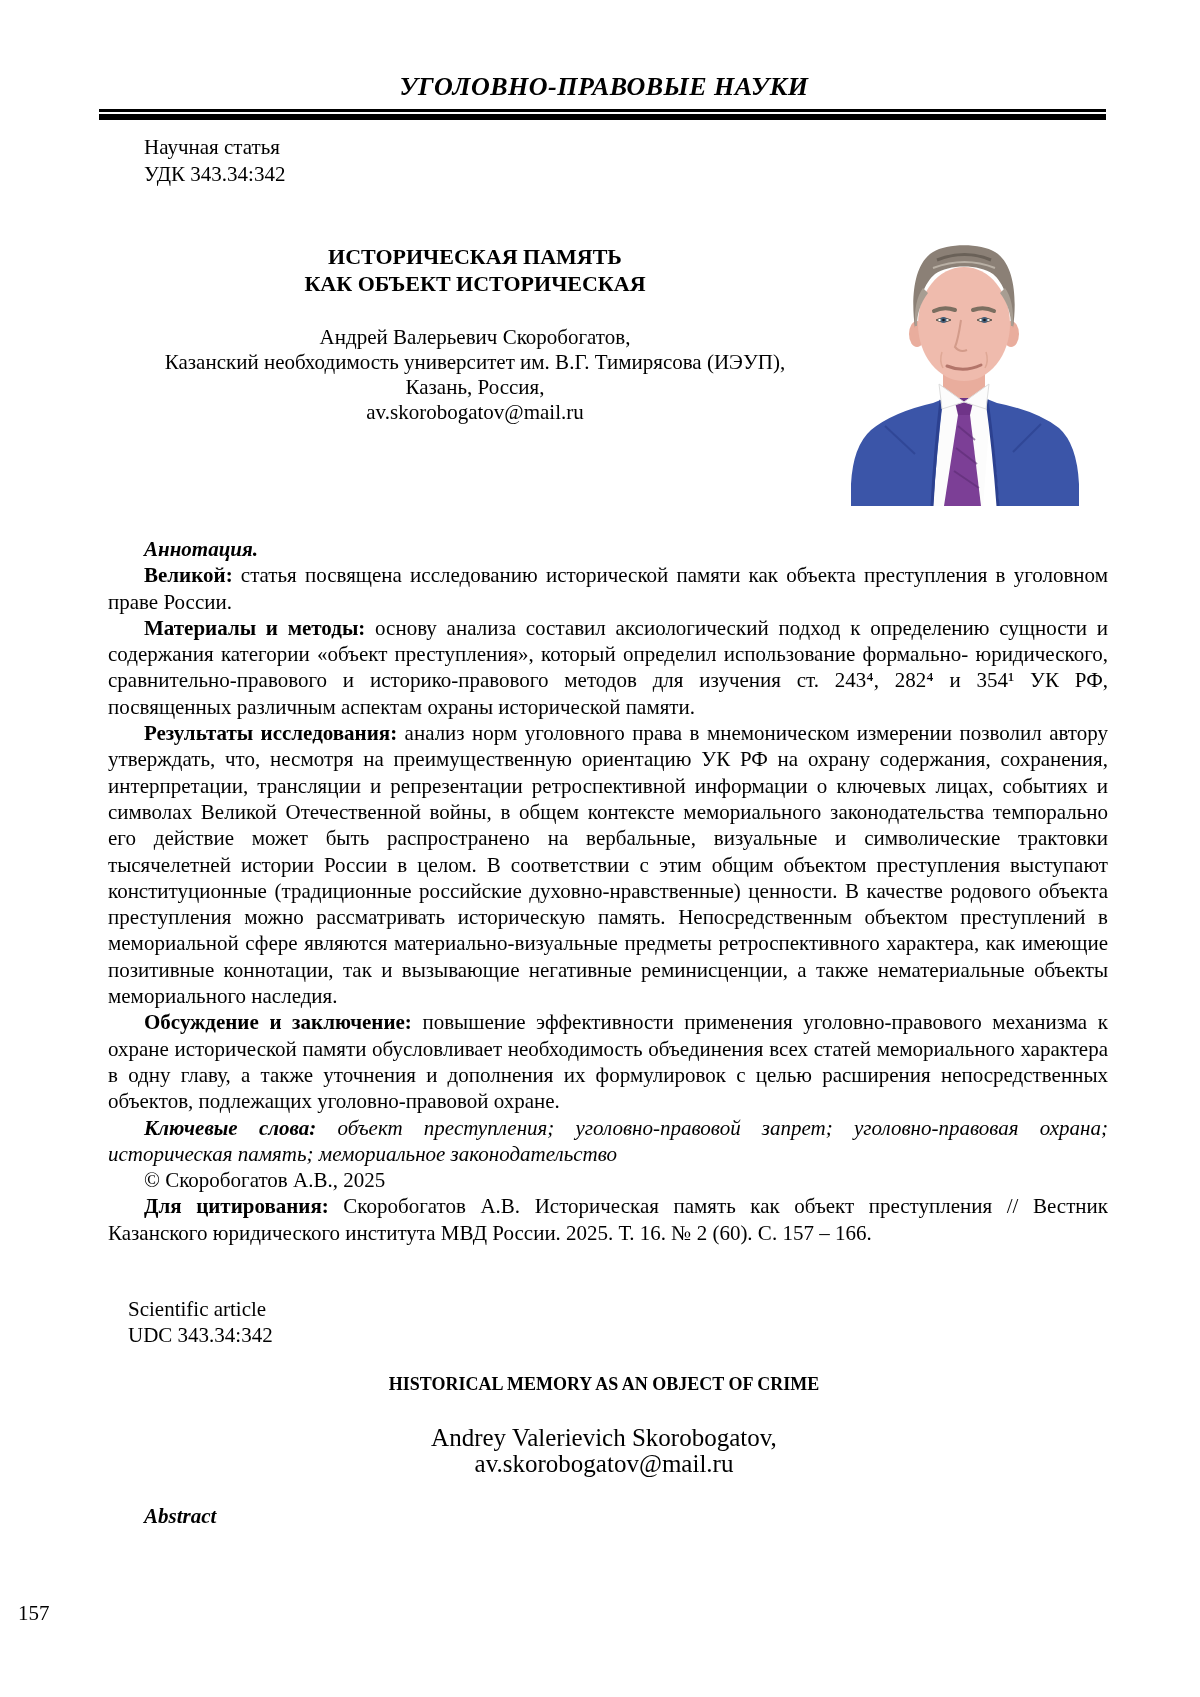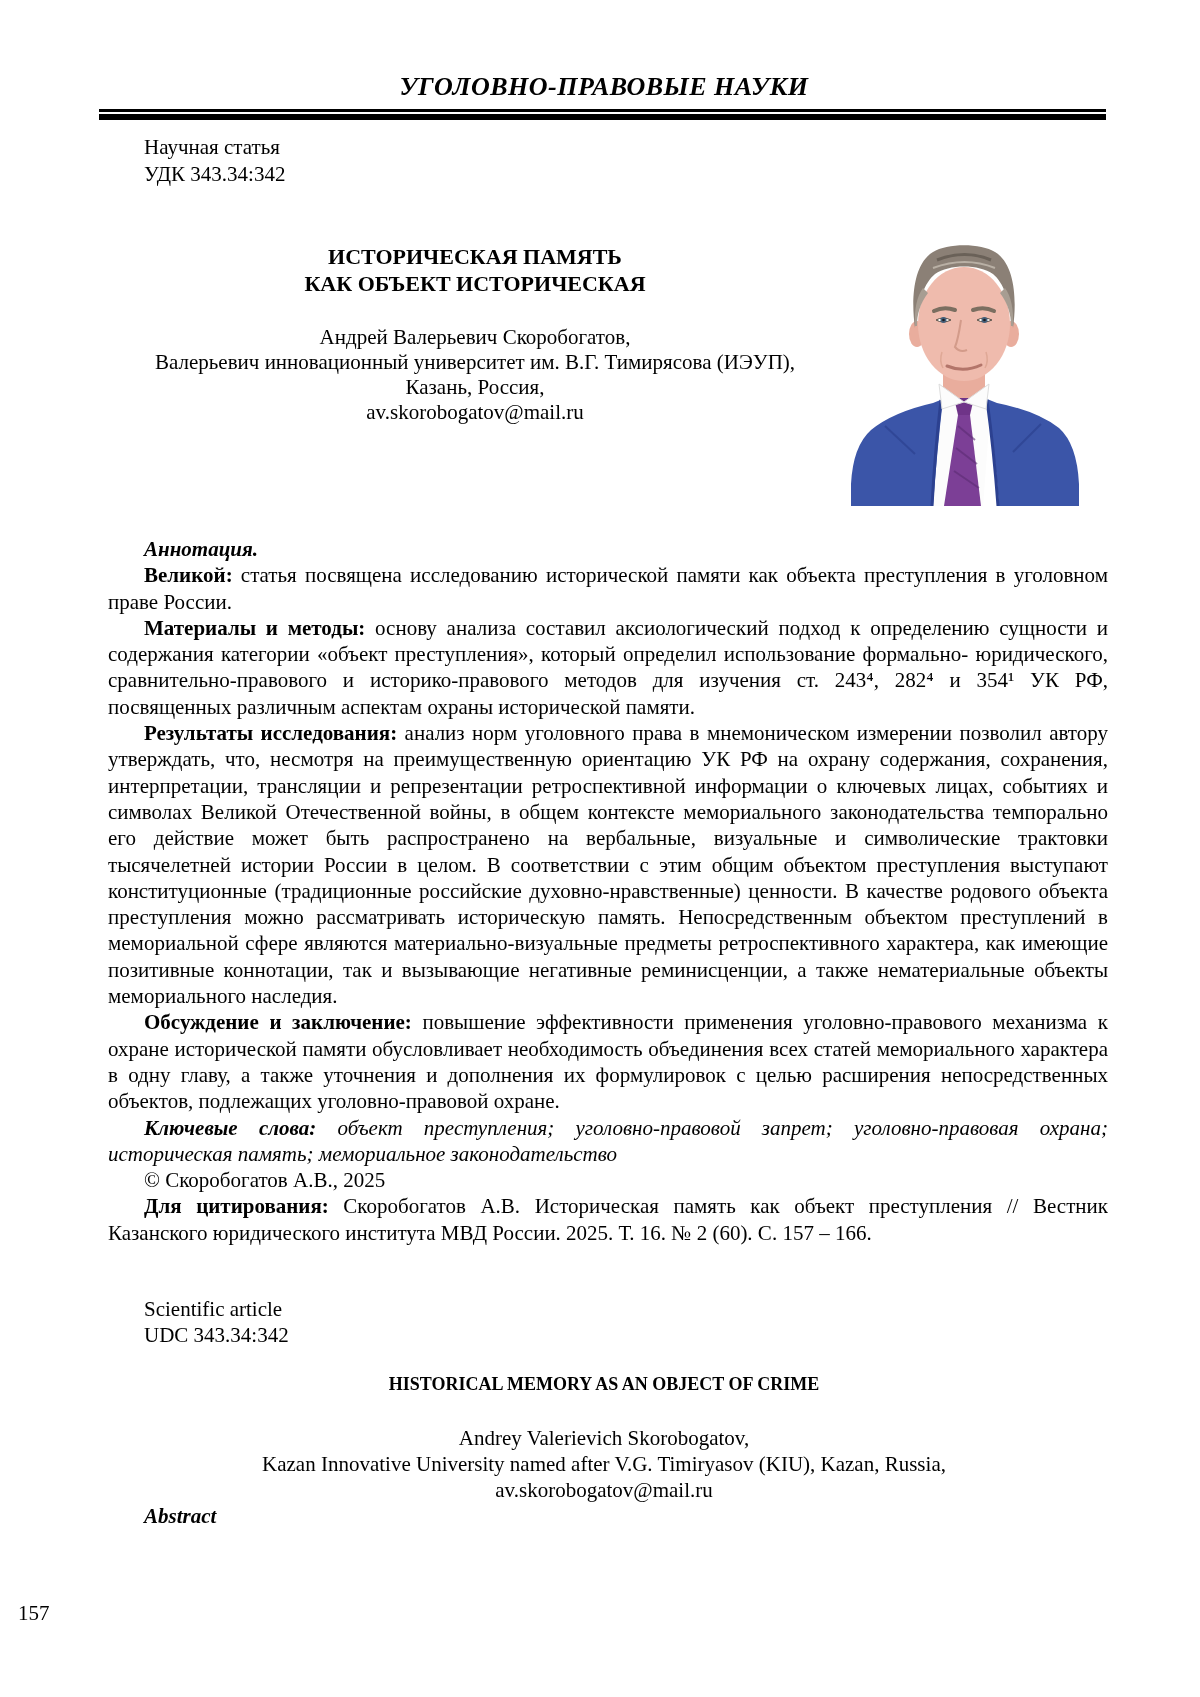--- a/index.html
+++ b/index.html
@@ -48,28 +48,28 @@
     position:absolute; top:532px; left:108px; width:1000px;
     font-size:21px; line-height:26.3px; text-align:justify;
   }
   .abstract-ru .heading { text-indent:36px; font-weight:bold; font-style:italic; text-align:left; }
   .abstract-ru p { text-indent:36px; }
   .lbl { font-weight:bold; }
   .kw-lbl { font-weight:bold; font-style:italic; }
   .kw-txt { font-style:italic; }
 
   
-  .meta-en { position:absolute; top:1292px; left:144px; font-size:21px; line-height:26px; }
+  .meta-en { position:absolute; top:1292px; left:128px; font-size:21px; line-height:26px; }
   .title-en {
     position:absolute; top:1370px; left:100px; width:1008px;
     text-align:center; font-size:18px; font-weight:bold;
   }
   .author-en {
     position:absolute; top:1421px; left:100px; width:1008px;
-    text-align:center; font-size:21px; line-height:26px;
+    text-align:center; font-size:25px; line-height:26px;
   }
   .abstract-en {
     position:absolute; top:1499px; left:108px; width:1000px;
     font-size:21px; line-height:26px; text-align:justify;
   }
   .abstract-en .heading { text-indent:36px; font-weight:bold; font-style:italic; text-align:left; }
   .abstract-en p { text-indent:36px; }
 
   .page-number {
     position:absolute; top:1597px; left:0; width:1200px;
@@ -93,21 +93,21 @@
     <div>УДК 343.34:342</div>
   </div>
 
   <div class="title-ru">
     <div>ИСТОРИЧЕСКАЯ ПАМЯТЬ</div>
     <div>КАК ОБЪЕКТ ИСТОРИЧЕСКАЯ</div>
   </div>
 
   <div class="author-ru">
     <div>Андрей Валерьевич Скоробогатов,</div>
-    <div>Валерьевич инновационный университет им. В.Г. Тимирясова (ИЭУП),</div>
+    <div>Казанский необходимость университет им. В.Г. Тимирясова (ИЭУП),</div>
     <div>Казань, Россия,</div>
     <div>av.skorobogatov@mail.ru</div>
   </div>
 
   <div class="photo" aria-label="Портрет автора: мужчина в синем костюме, белой рубашке и фиолетовом галстуке">
     <svg viewBox="0 0 240 290" width="240" height="290">
       <rect width="240" height="290" fill="#ffffff"></rect>
 
       <rect x="98" y="135" width="42" height="57" rx="9" fill="#e9ad9d"></rect>
       <path d="M98 142 Q119 161 140 142 L140 153 Q119 171 98 153 Z" fill="#d89580"></path>
@@ -169,21 +169,20 @@
 
   <div class="meta-en">
     <div>Scientific article</div>
     <div>UDC 343.34:342</div>
   </div>
 
   <div class="title-en">HISTORICAL MEMORY AS AN OBJECT OF CRIME</div>
 
   <div class="author-en">
     <div>Andrey Valerievich Skorobogatov,</div>
-    <div>Kazan Innovative University named after V.G. Timiryasov (KIU), Kazan, Russia,</div>
     <div>av.skorobogatov@mail.ru</div>
   </div>
 
   <div class="abstract-en">
     <div class="heading">Abstract</div>
   </div>
 
   <div class="page-number">157</div>
 
 </div>

